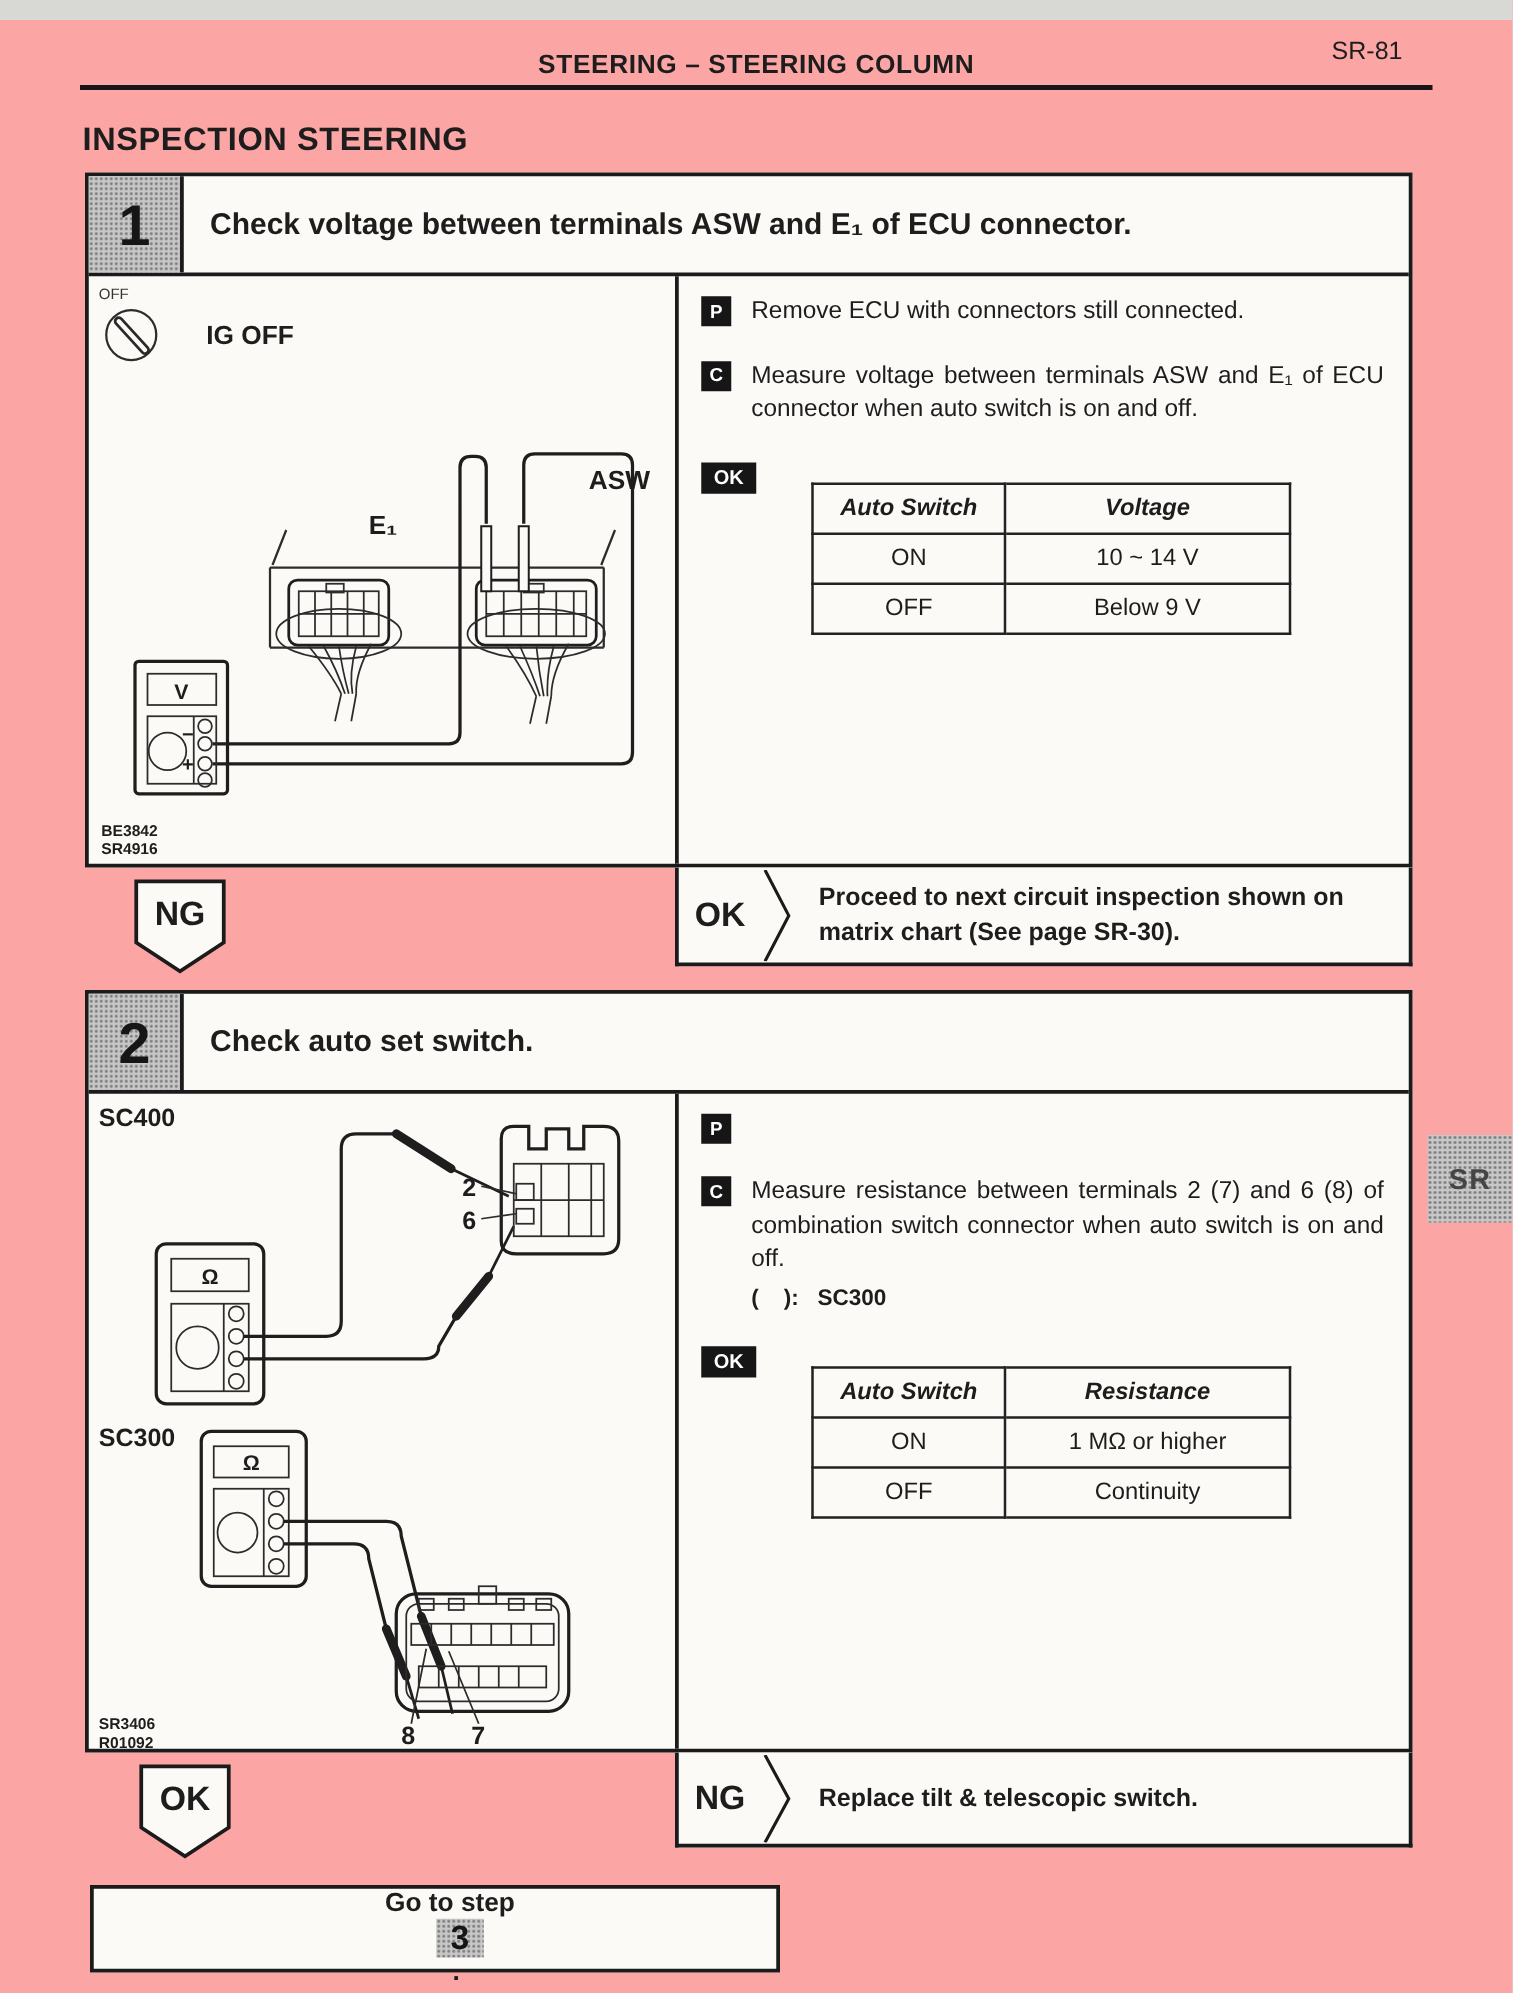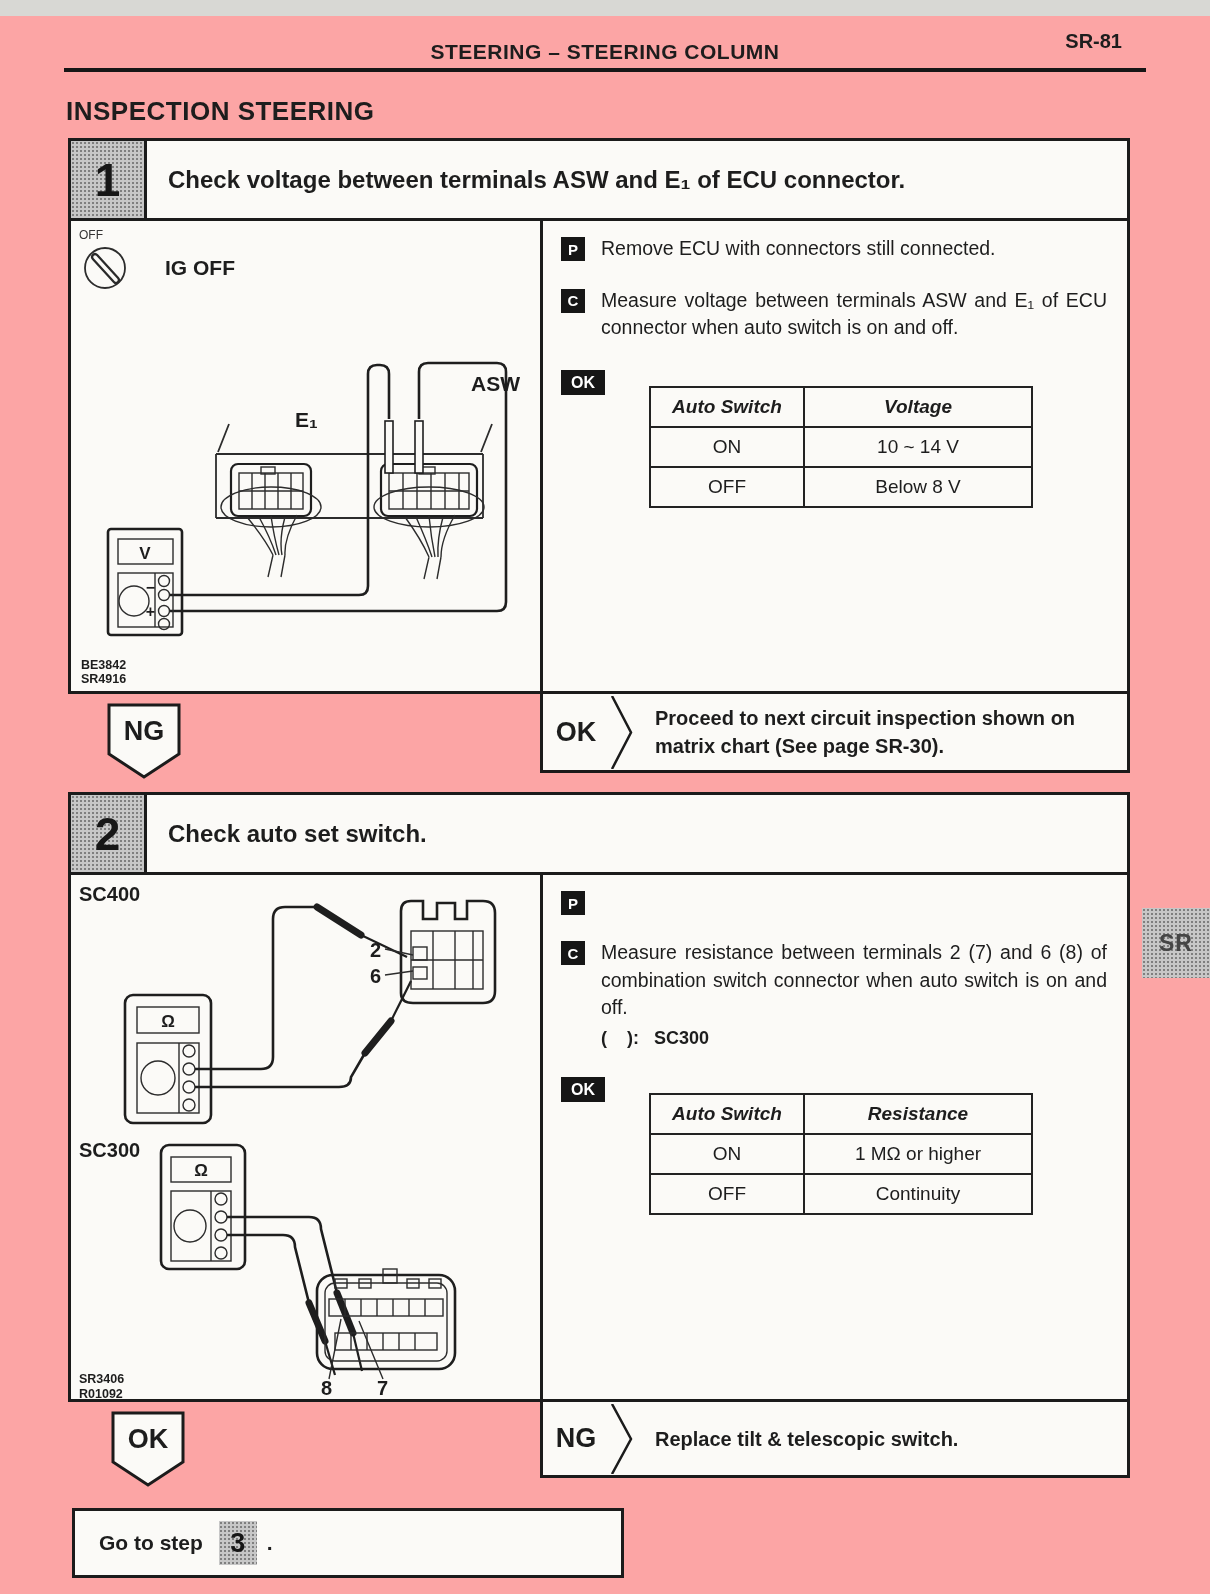--- a/index.html
+++ b/index.html
@@ -4,21 +4,21 @@
 <style>
   html,body{margin:0;padding:0;background:#d8d8d4;}
   #page{
     position:relative; width:1210px; height:1594px; margin:16px auto;
     background:#fca5a5; overflow:hidden;
     font-family:"Liberation Sans", sans-serif; color:#1d1d1d;
   }
   
   .hdr-title{position:absolute; left:0; right:0; top:24px; text-align:center;
     font-size:21px; font-weight:700; letter-spacing:.5px;}
-  .hdr-pagenum{position:absolute; top:14px; right:88px; font-size:20px; font-weight:700;}
+  .hdr-pagenum{position:absolute; top:14px; right:88px; font-size:20px; font-weight:400;}
   .hdr-rule{position:absolute; top:52px; left:64px; width:1082px; height:4px; background:#161616;}
   .page-h1{position:absolute; left:66px; top:80px; font-size:26px; font-weight:700; letter-spacing:.5px;}
 
   
   .stepbox{position:absolute; left:68px; width:1062px; border:3px solid #1b1b1b; box-sizing:border-box; background:#fbfaf7;}
   #step1-box{top:122px; height:556px;}
   #step2-box{top:776px; height:610px;}
   .titlebar{display:flex; height:77px; border-bottom:3px solid #1b1b1b; align-items:stretch;}
   .num-badge{width:73px; border-right:3px solid #1b1b1b; display:flex; align-items:center; justify-content:center;
     font-size:46px; font-weight:700; color:#161616;}
@@ -61,21 +61,21 @@
   .pentagon{position:absolute; width:76px; height:78px;}
   #step1-ng{left:106px; top:686px;}
   #step2-ok{left:110px; top:1394px;}
   .pentagon svg{position:absolute; inset:0;}
   .pent-label{position:absolute; left:0; right:0; top:14px; text-align:center;
     font-size:27px; font-weight:700;}
 
   
   #footer-box{position:absolute; left:72px; top:1492px; width:552px; height:70px;
     border:3px solid #1b1b1b; box-sizing:border-box; background:#fbfaf7;
-    display:flex; align-items:center; padding-left:24px;}
+    display:flex; align-items:center; padding-left:24px;flex-direction:column;}
   .footer-text{font-size:21px; font-weight:700;}
   .step-ref-badge{width:38px; height:44px; margin-left:16px; display:flex; align-items:center; justify-content:center;
     font-size:27px; font-weight:700; color:#161616;}
   .footer-period{font-size:21px; font-weight:700; margin-left:10px;}
 
   
   #side-tab{position:absolute; left:1142px; top:892px; width:68px; height:70px;
     display:flex; align-items:center; justify-content:center;
     font-size:23px; font-weight:600; color:#454545; letter-spacing:1px;}
 
@@ -190,21 +190,21 @@
                 <tr>
               <th class="col-switch">Auto Switch</th>
               <th class="col-value">Voltage</th>
             </tr>
             <tr>
               <td>ON</td>
               <td>10 ~ 14 V</td>
             </tr>
             <tr>
               <td>OFF</td>
-              <td>Below 8 V</td>
+              <td>Below 9 V</td>
             </tr>
           </tbody>
             </table>
         </div>
       </div>
     </div>
   </div>
 
   <div class="flow-row" id="step1-okrow">
     <div class="flow-label">OK</div>

